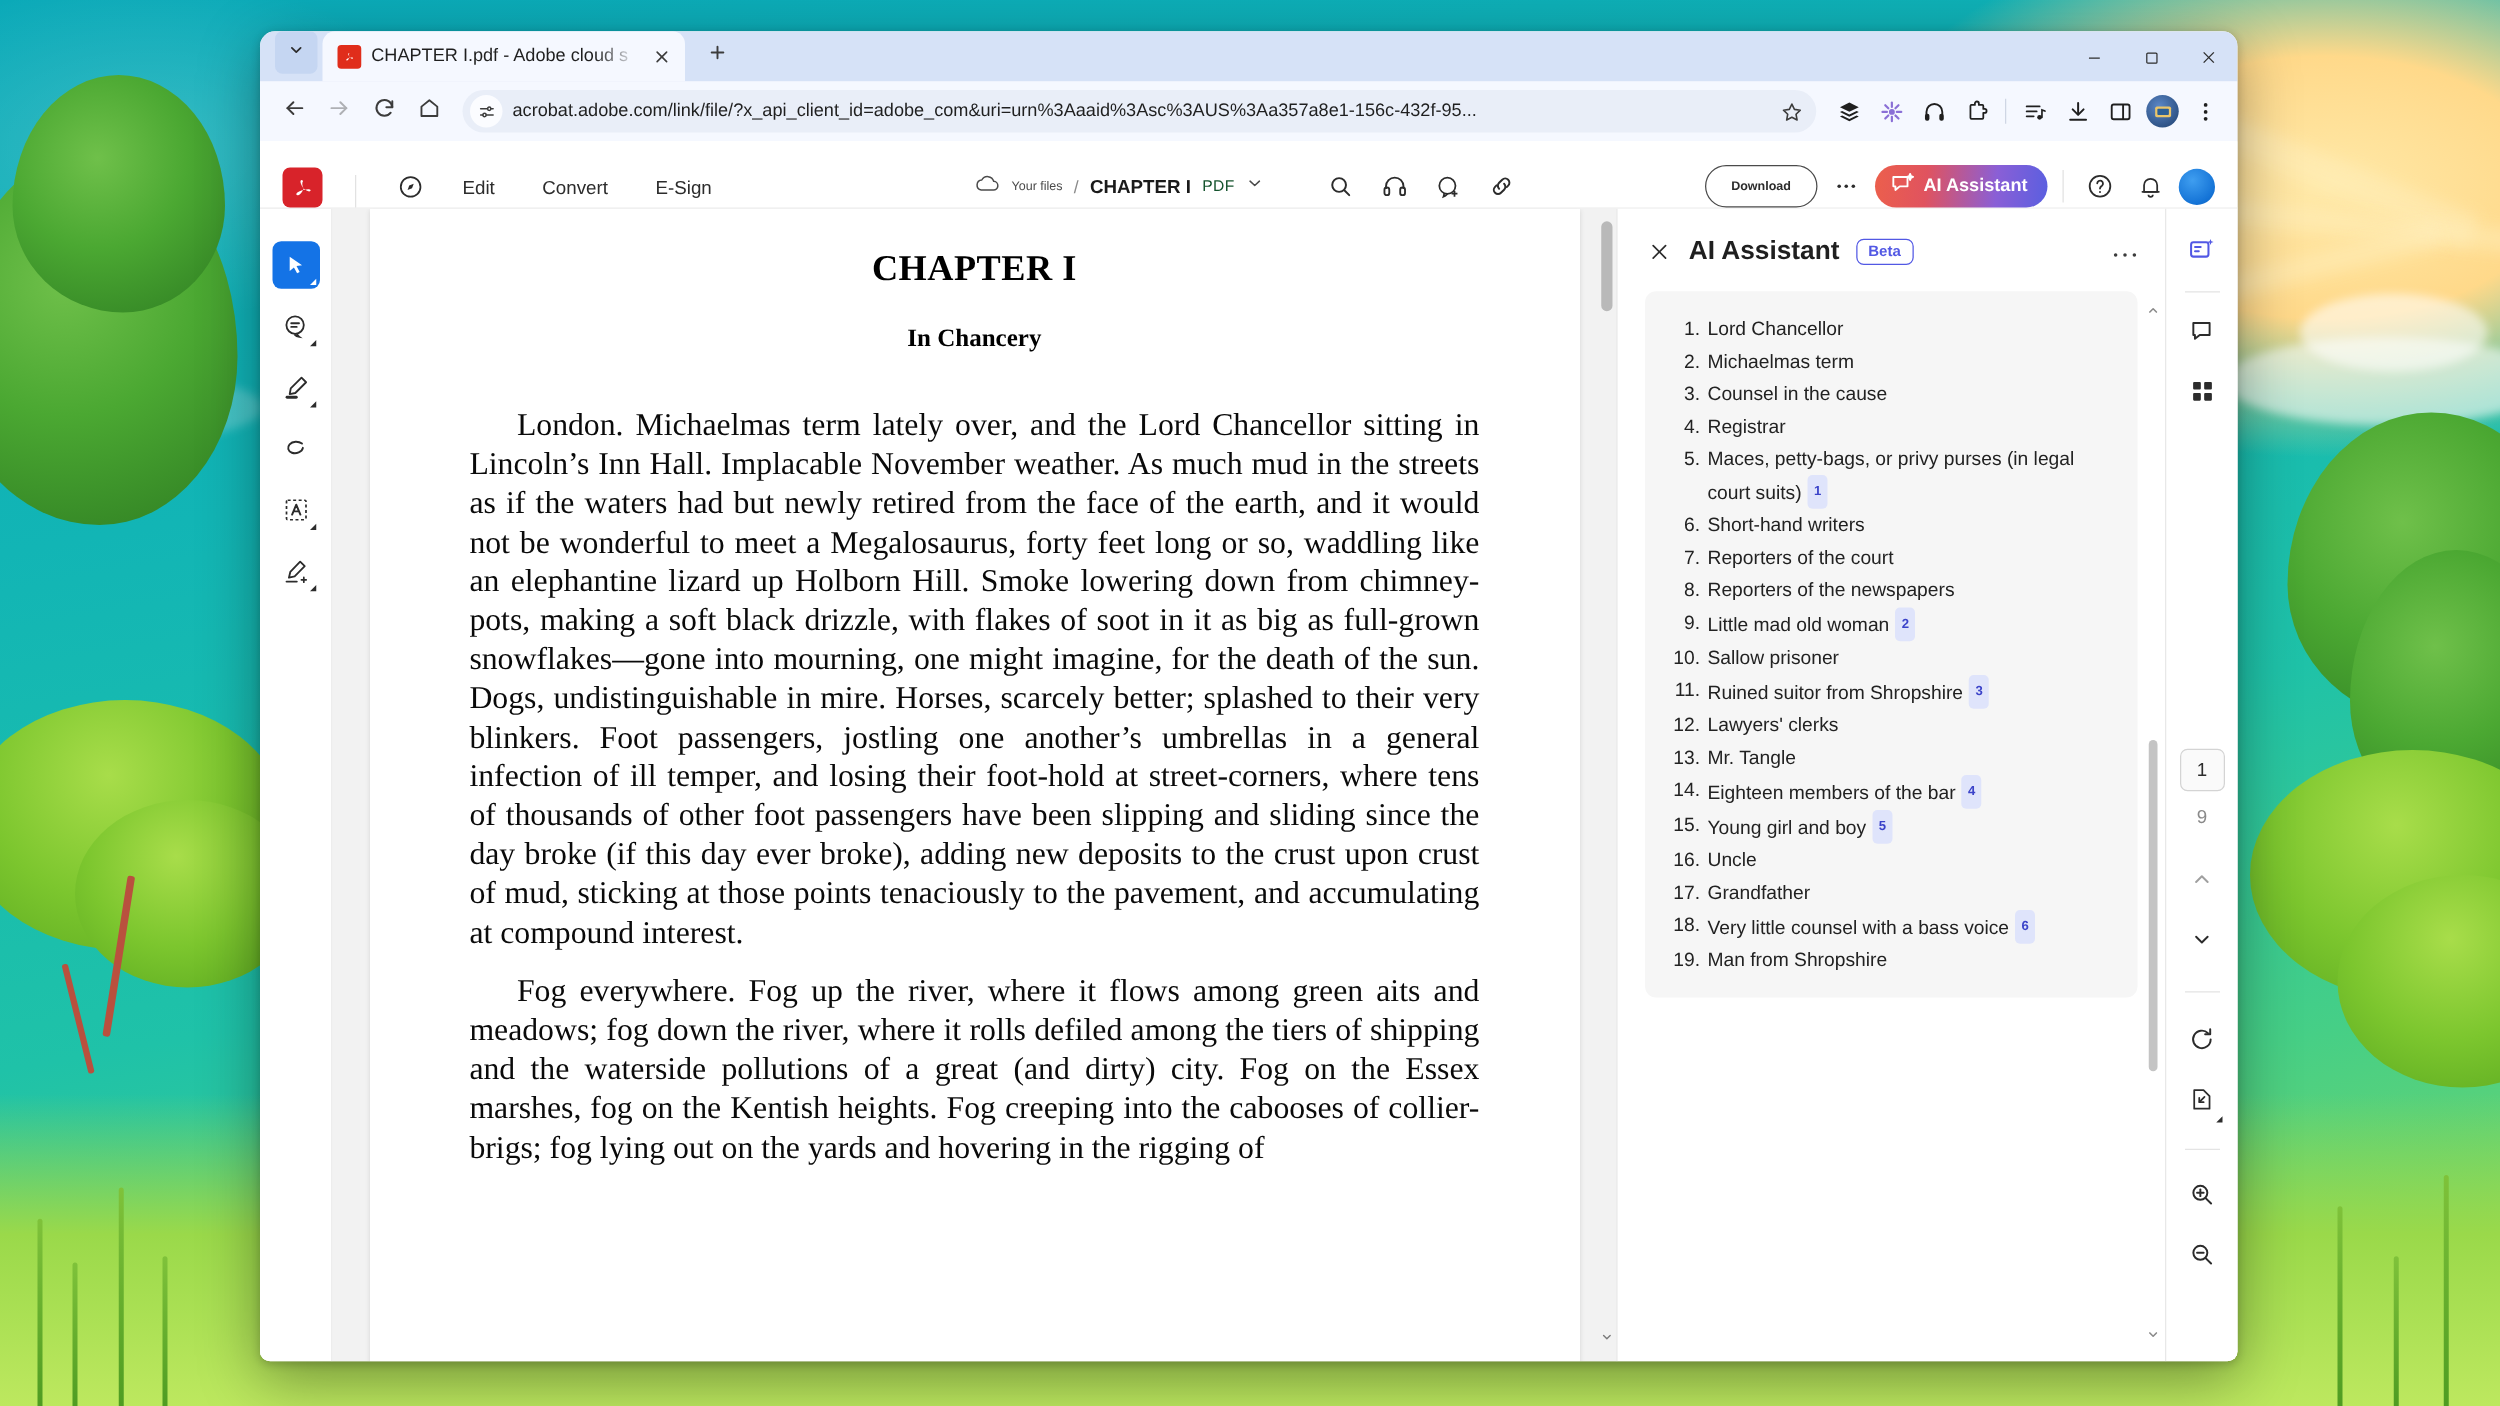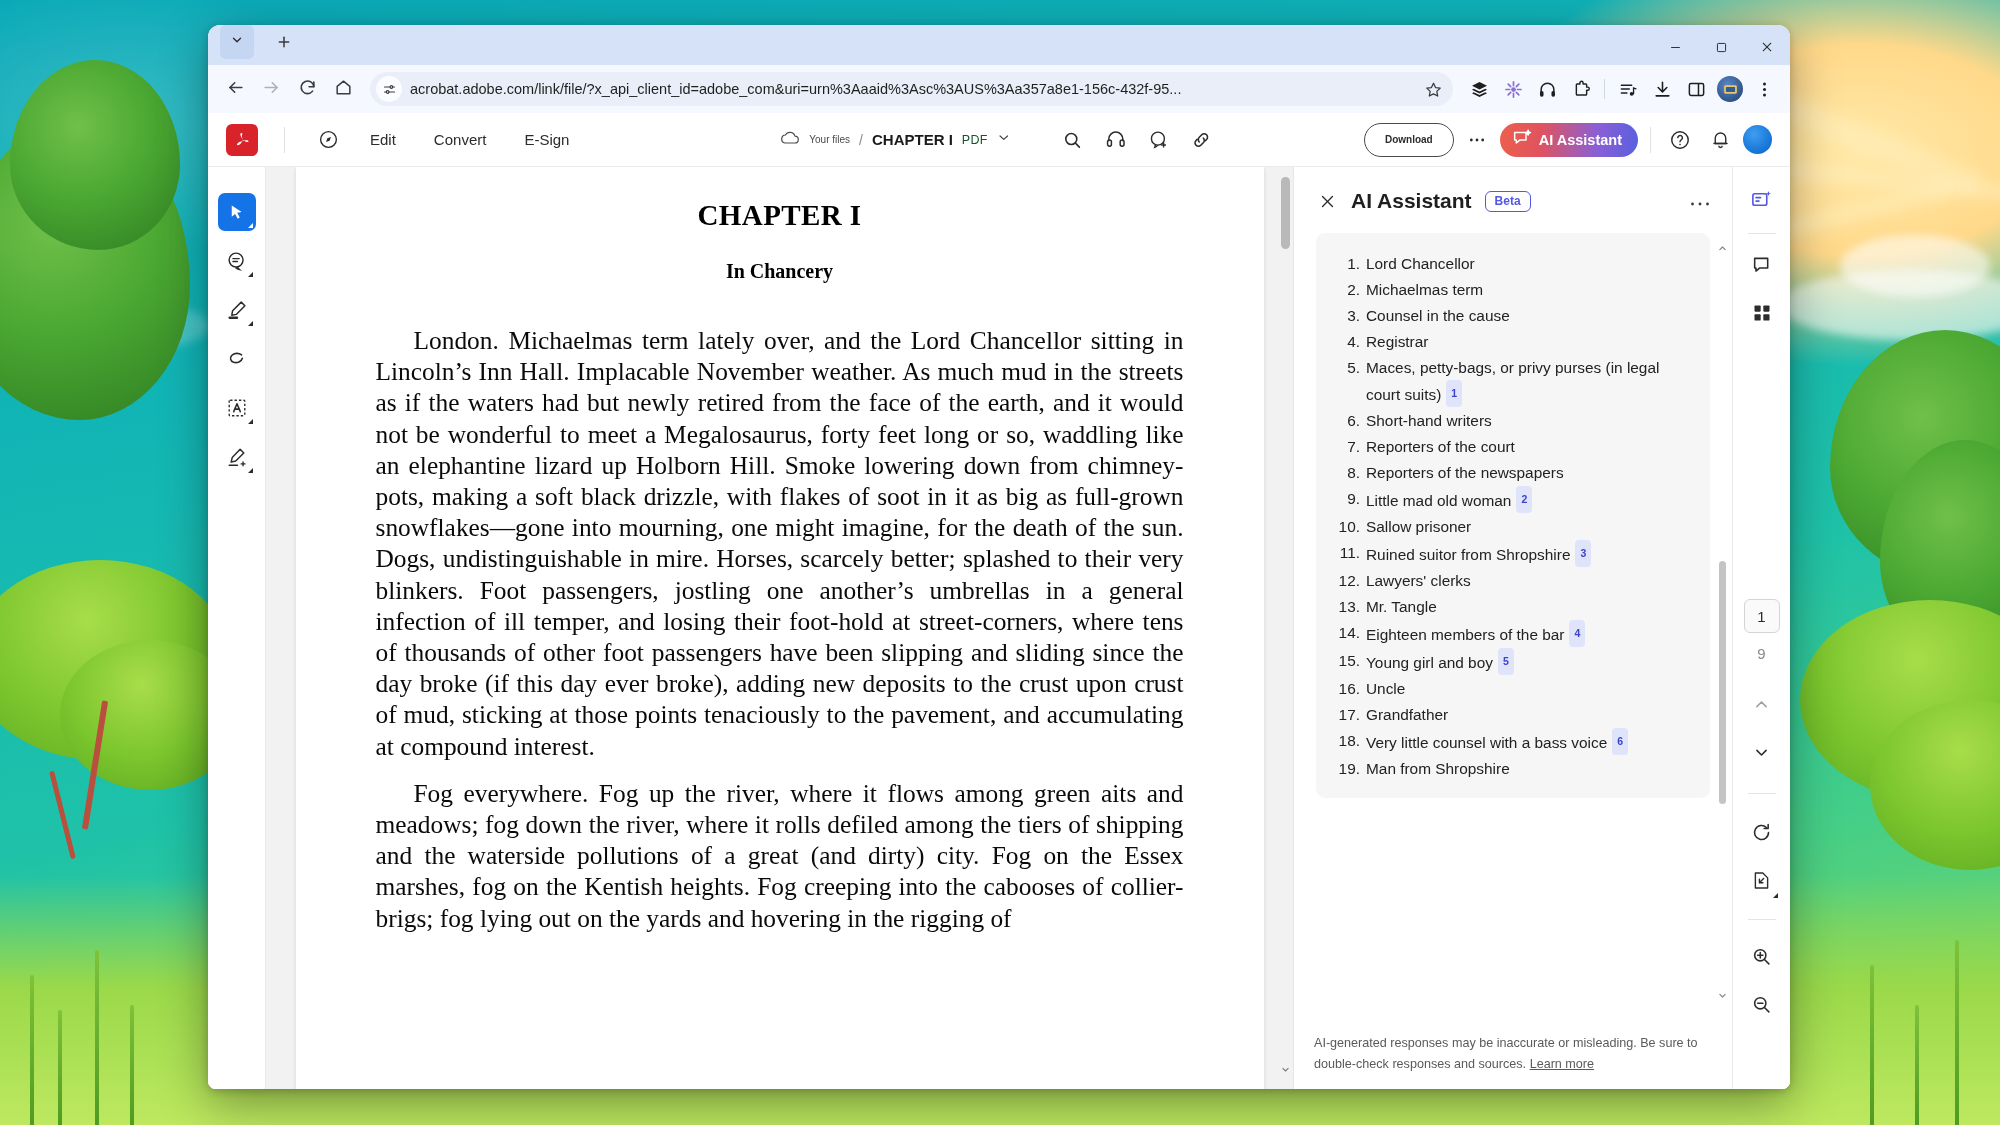--- a/index.html
+++ b/index.html
@@ -146,21 +146,21 @@
     cursor: pointer; flex: 0 0 auto; overflow: hidden;
   }
 
   
   #acrobat {
     flex: 1 1 auto; display: flex; flex-direction: column;
     background: #fff; min-height: 0;
   }
   .ac-toolbar {
     height: 54px; background: #fff; border-bottom: 1px solid #ebebeb;
-    display: flex; align-items: center; padding: 0 18px; gap: 12px;
+    display: flex; align-items: flex-end; padding: 0 18px; gap: 12px;
     flex: 0 0 auto; position: relative;
   }
   .ac-logo {
     width: 32px; height: 32px; border-radius: 6px; background: #d8232a;
     display: flex; align-items: center; justify-content: center;
     flex: 0 0 auto; cursor: pointer;
   }
   .ac-vsep { width: 1px; height: 26px; background: #e2e2e2; margin: 0 14px; }
   .ac-iconbtn {
     width: 34px; height: 34px; border-radius: 6px;
@@ -394,20 +394,35 @@
   <div class="blade" style="left:1955px;height:185px;"></div>
 </div>
 
 <div id="browser">
 
   <div class="tabstrip">
     <div class="tabs-menu-btn">
       <span>
         <svg width="14" height="14" viewBox="0 0 24 24" fill="none" stroke="#2c2c2c" stroke-width="2.4" stroke-linecap="round" stroke-linejoin="round">
             <polyline points="6 9 12 15 18 9"></polyline>
+          </svg>
+      </span>
+    </div>
+    <div class="browser-tab">
+      <span class="tab-favicon">
+        <svg width="13" height="13" viewBox="0 0 24 24">
+            <path d="M7 2h10a2 2 0 012 2v16a2 2 0 01-2 2H7a2 2 0 01-2-2V4a2 2 0 012-2z" fill="#e02d1b"></path>
+            <path d="M12 6.5c-1.1 1.9-.4 4.2.5 6.1-.9 2.3-2.4 4.3-3.8 4.7-1 .3-1.5-.3-1.2-1.1.4-1.2 2.6-2.1 5.6-2.8 2.3-.5 4-.5 4.3.3.2.6-.5 1.1-1.6.9-2-.4-4.1-2.6-5.1-5.3-.5-1.4-.6-2.4.3-2.8z" fill="#fff"></path>
+          </svg>
+      </span>
+      <span class="tab-title">CHAPTER I.pdf - Adobe cloud s</span>
+      <span class="tab-close">
+        <svg width="13" height="13" viewBox="0 0 24 24" fill="none" stroke="#3c3c3c" stroke-width="2.4" stroke-linecap="round">
+            <line x1="5" y1="5" x2="19" y2="19"></line>
+            <line x1="19" y1="5" x2="5" y2="19"></line>
           </svg>
       </span>
     </div>
     <div class="newtab-btn">
       <span>
         <svg width="16" height="16" viewBox="0 0 24 24" fill="none" stroke="#3c3c3c" stroke-width="2.3" stroke-linecap="round">
             <line x1="12" y1="5" x2="12" y2="19"></line>
             <line x1="5" y1="12" x2="19" y2="12"></line>
           </svg>
       </span>
@@ -775,24 +790,20 @@
             <div class="thumb"></div>
             <div class="dn">
               <svg width="9" height="9" viewBox="0 0 24 24" fill="none" stroke="#8a8a8a" stroke-width="3.4" stroke-linecap="round" stroke-linejoin="round">
                   <polyline points="5 9 12 16 19 9"></polyline>
                 </svg>
             </div>
           </div>
         </div>
 
 
-        <div class="ai-disclaimer">
-          <span>AI-generated responses may be inaccurate or misleading. Be sure to double-check responses and sources.</span>
-           <a href="#">Learn more</a>
-        </div>
       </div>
 
       <div class="ac-rightrail">
         <div class="rtool">
           <svg width="23" height="23" viewBox="0 0 24 24" fill="none" stroke="#5258e4" stroke-width="1.7" stroke-linejoin="round">
               <rect x="3" y="5" width="14.5" height="12" rx="2"></rect>
               <line x1="6.3" y1="9" x2="11" y2="9" stroke-linecap="round"></line>
               <line x1="6.3" y1="12.6" x2="9.4" y2="12.6" stroke-linecap="round"></line>
               <path d="M19.2 2.2l.7 1.9 1.9.7-1.9.7-.7 1.9-.7-1.9-1.9-.7 1.9-.7z" fill="#5258e4" stroke="none"></path>
             </svg>

